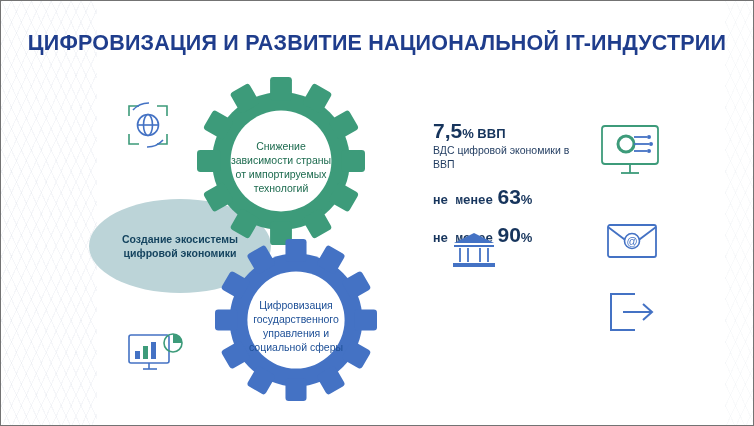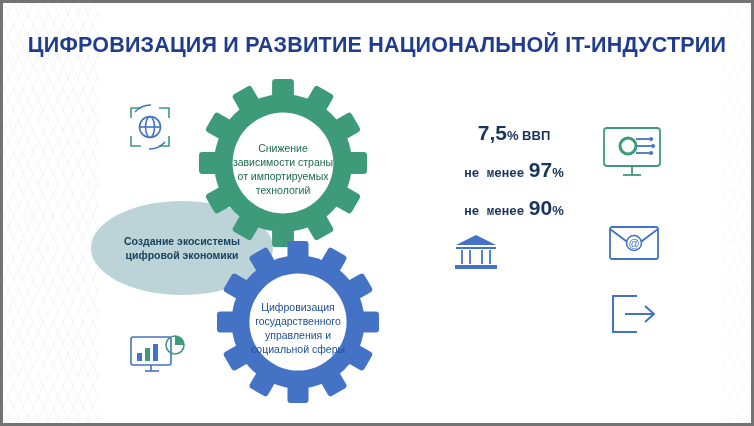--- a/index.html
+++ b/index.html
@@ -10,21 +10,21 @@
   body {
     font-family: "Liberation Sans", sans-serif;
   }
   #slide {
     position: relative;
     width: 754px;
     height: 426px;
     overflow: hidden;
     background: #ffffff;
     box-sizing: border-box;
-    border: 3px solid #737373;
+    border: 1px solid #737373;
   }
   
   .ornament {
     position: absolute;
     left: 0;
     top: 0;
     width: 96px;
     height: 426px;
     opacity: 0.55;
     background:
@@ -100,21 +100,20 @@
   #gear-green .gear-label { color: #1d6b4f; }
   #gear-blue { left: 214px; top: 238px; width: 162px; height: 162px; }
   #gear-blue .gear-label { color: #1d4f96; }
 
   
   .stats {
     position: absolute;
     left: 432px;
     top: 118px;
     width: 158px;
-    text-align: center;
     color: #1a2f52;
   }
   .stat-block { margin-bottom: 14px; }
   .stat-head {
     font-weight: bold;
     color: #16345c;
     line-height: 1.1;
     white-space: nowrap;
   }
   .stat-head .big { font-size: 21px; }
@@ -203,26 +202,27 @@
     </svg>
     <div class="gear-label">Цифровизация государственного управления и социальной сферы</div>
   </div>
 
   <div class="stats">
 
     <div class="stat-block">
       <div class="stat-head">
         <span class="big">7,5</span><span class="small">% ВВП</span>
       </div>
+      <div class="stat-desc">ВДС цифровой экономики в ВВП</div>
     </div>
 
     <div class="stat-block">
       <div class="stat-head">
         <span class="pre">не менее</span>
-        <span class="big">97</span><span class="small">%</span>
+        <span class="big">63</span><span class="small">%</span>
       </div>
     </div>
 
     <div class="stat-block">
       <div class="stat-head">
         <span class="pre">не менее</span>
         <span class="big">90</span><span class="small">%</span>
       </div>
     </div>
 

